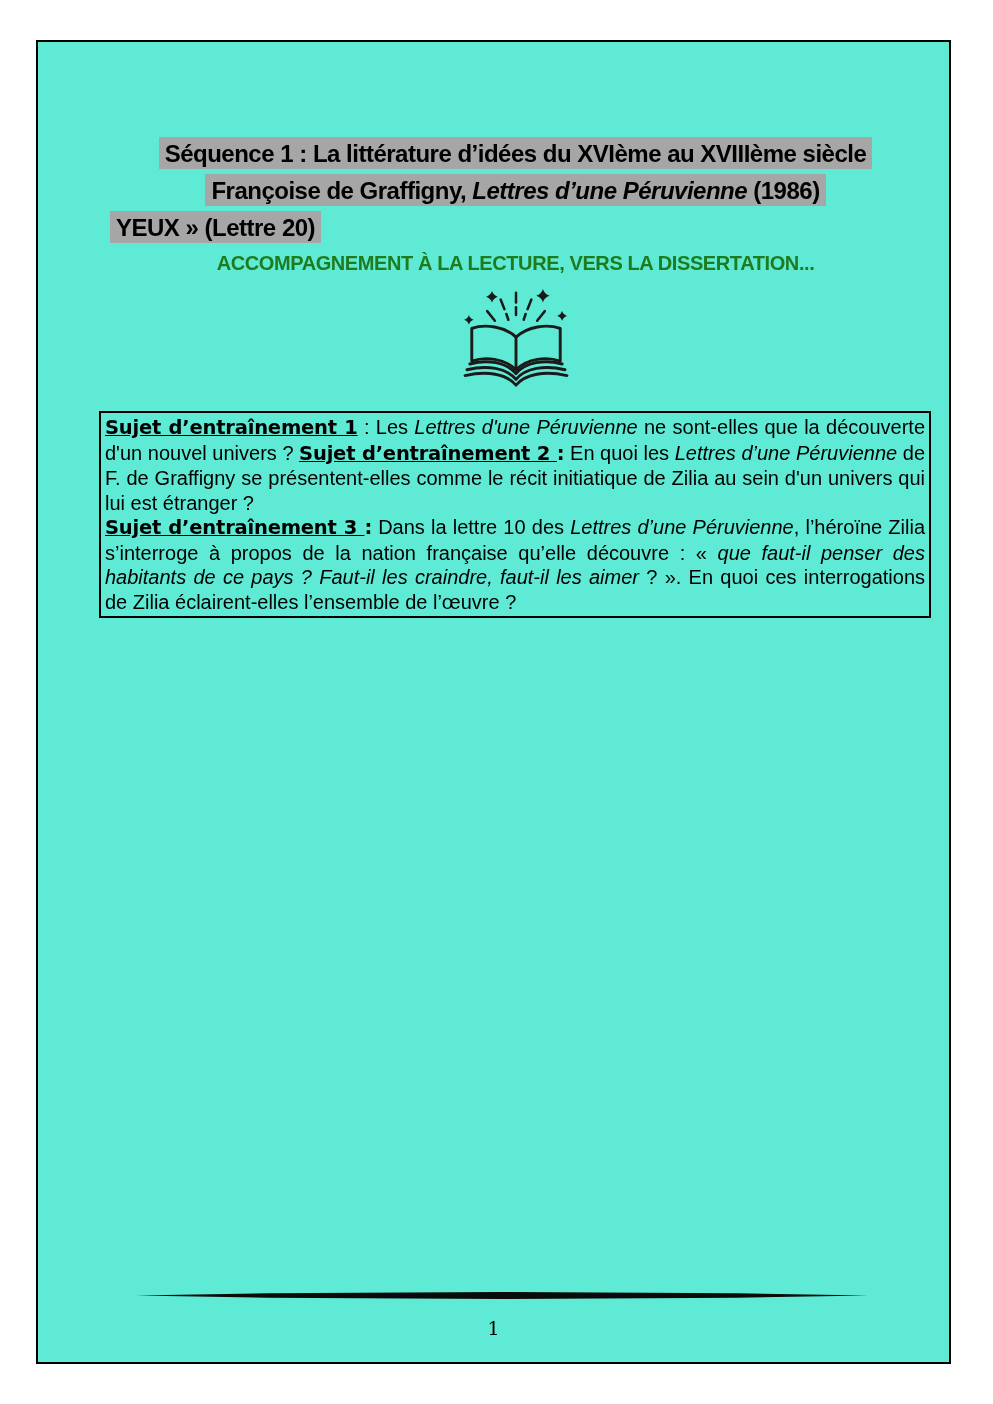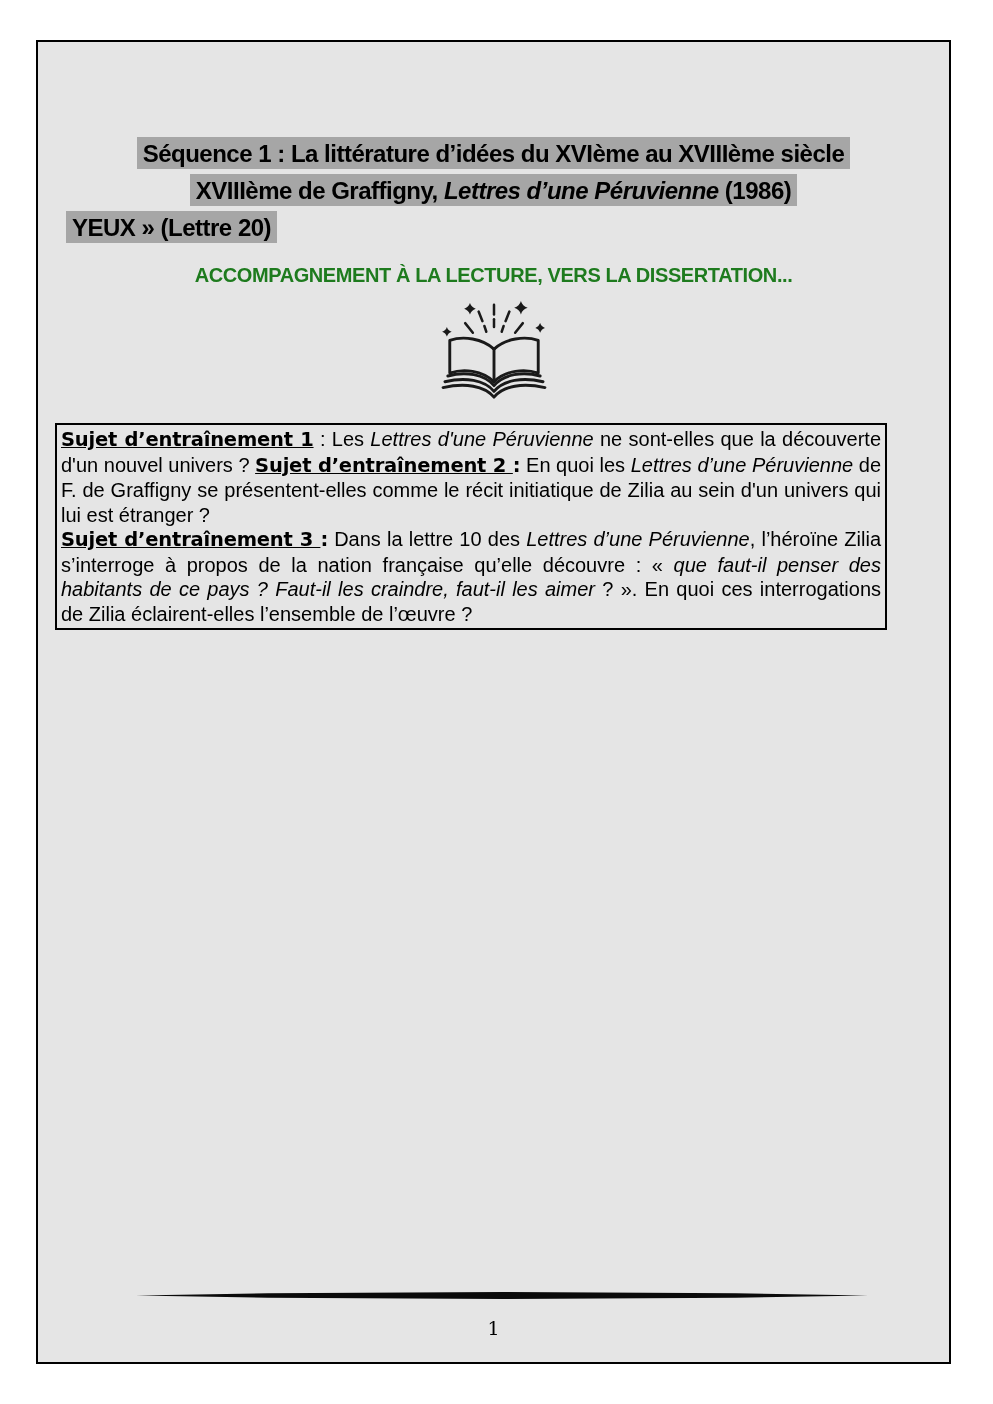--- a/index.html
+++ b/index.html
@@ -3,35 +3,35 @@
 <meta charset="utf-8">
 <style>
   html,body{margin:0;padding:0;}
   body{
     width:993px;height:1404px;background:#ffffff;position:relative;
     font-family:"Liberation Sans",sans-serif;color:#000;
     -webkit-font-smoothing:antialiased;
   }
   .frame{
     position:absolute;left:36px;top:40px;width:915px;height:1324px;
-    border:2px solid #000;box-sizing:border-box;background:#e5e5e5;
+    border:2px solid #000;box-sizing:border-box;background:#5eead4;padding-left:44px;
   }
   
   .title-block{margin-top:95px;}
   .tline{line-height:34px;white-space:nowrap;}
   .tline.center{text-align:center;}
   .tline.left{text-align:left;padding-left:28px;}
   .t-txt{
     font-family:"Liberation Sans",sans-serif;font-weight:700;
     font-size:24px;letter-spacing:-0.5px;
   }
   .hl{background:#a6a6a6;padding:3px 6px 2px 6px;}
   
   .subtitle{
-    margin-top:13px;text-align:center;font-weight:700;font-size:20px;
+    margin-top:1px;text-align:center;font-weight:700;font-size:20px;
     letter-spacing:-0.4px;color:#1e7b1e;line-height:28px;
   }
   
   .icon-wrap{margin-top:12px;text-align:center;height:100px;}
   .icon-wrap svg{display:inline-block;}
   
   .exercise-box{
     margin-top:22px;margin-left:17px;width:832px;
     border:2px solid #000;box-sizing:border-box;padding:2px 4px;
   }
@@ -53,21 +53,21 @@
     font-family:"DejaVu Serif",serif;font-size:19px;line-height:24px;
   }
 </style>
 </head>
 <body>
 
 <div class="frame">
 
   <div class="title-block">
     <div class="tline center"><span class="hl t-txt">Séquence 1 : La littérature d’idées du XVIème au XVIIIème siècle</span></div>
-    <div class="tline center"><span class="hl t-txt"><span>XVIIIème de Graffigny, </span><span class="seg-i">Lettres d’une Péruvienne</span><span> (1986)</span></span></div>
+    <div class="tline center"><span class="hl t-txt"><span>Françoise de Graffigny, </span><span class="seg-i">Lettres d’une Péruvienne</span><span> (1986)</span></span></div>
     <div class="tline left"><span class="hl t-txt">YEUX » (Lettre 20)</span></div>
   </div>
 
   <div class="subtitle">ACCOMPAGNEMENT À LA LECTURE, VERS LA DISSERTATION...</div>
 
   <div class="icon-wrap">
     <svg width="124" height="100" viewBox="0 0 124 104" fill="none" xmlns="http://www.w3.org/2000/svg">
       <g stroke="#1a1a1a" stroke-width="3" fill="none" stroke-linecap="round" stroke-linejoin="round">
 
         <path d="M62 50 C 50 39, 30 36, 16 41 L16 75 C 30 70, 50 72, 62 84"></path>

